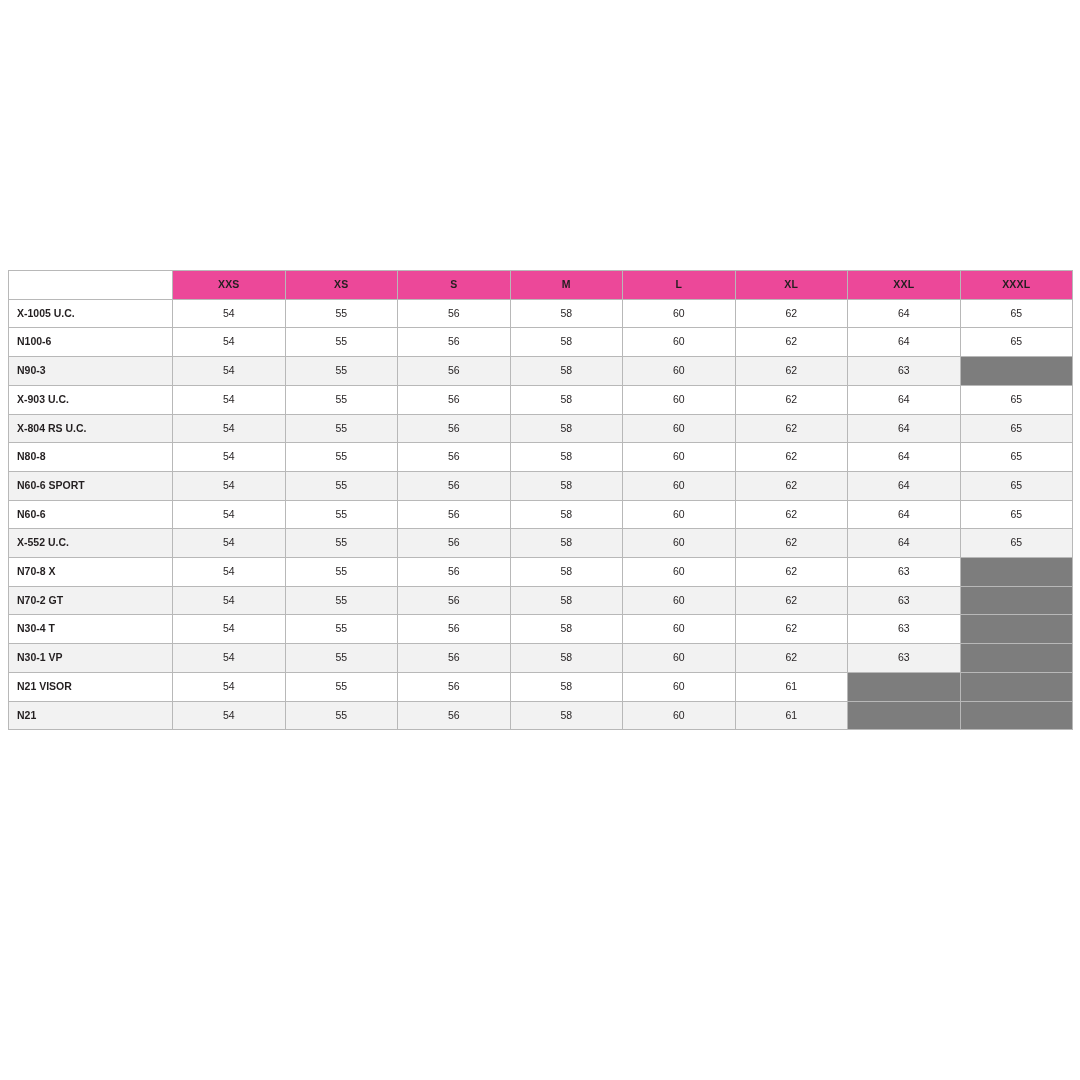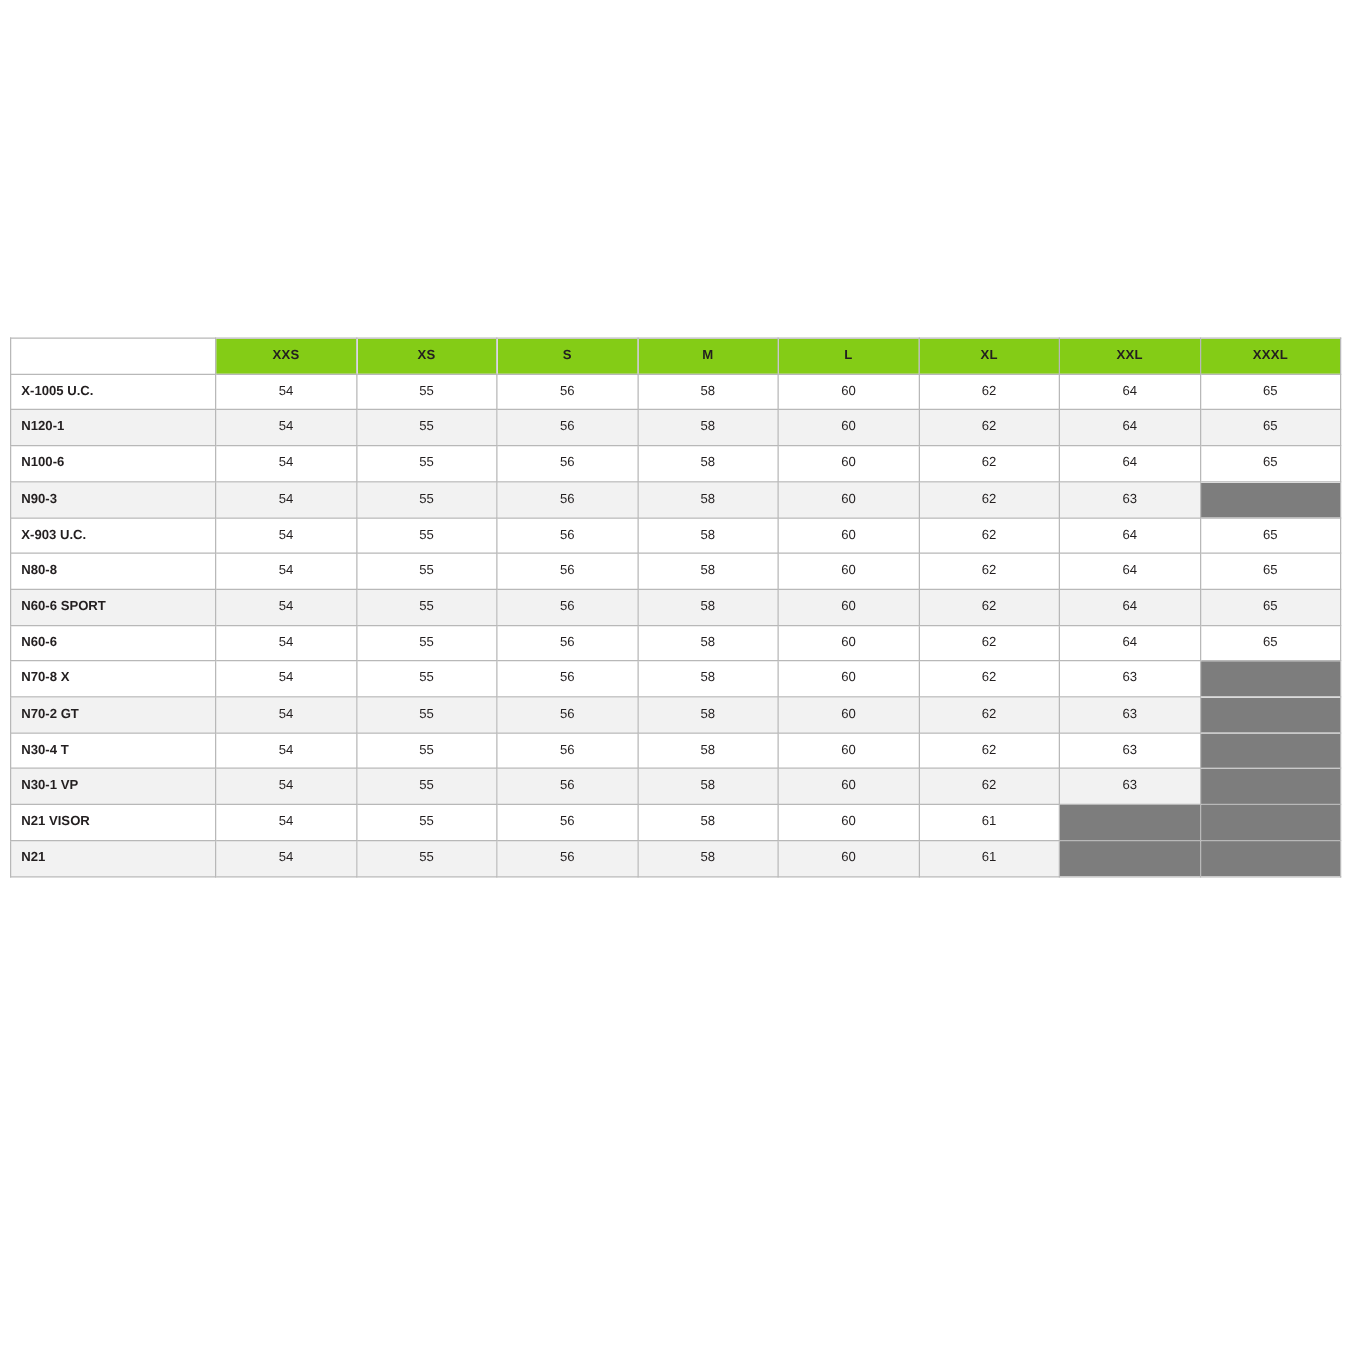--- a/index.html
+++ b/index.html
@@ -46,21 +46,21 @@
     white-space: nowrap;
     overflow: hidden;
   }
 
   
   table.size-chart thead th.corner {
     background: #ffffff;
     border-left: 1px solid #b8b8b8;
   }
   table.size-chart thead th.size-head {
-    background: #84cc16;
+    background: #ec4899;
     text-align: center;
     font-weight: bold;
     font-size: 10.5px;
     letter-spacing: 0.2px;
   }
 
   
   td.model {
     font-weight: bold;
     font-size: 10.5px;
@@ -118,31 +118,20 @@
             <td class="model">X-1005 U.C.</td>
             <td class="val">54</td>
             <td class="val">55</td>
             <td class="val">56</td>
             <td class="val">58</td>
             <td class="val">60</td>
             <td class="val">62</td>
             <td class="val">64</td>
             <td class="val">65</td>
           </tr>
-          <tr class="row-even">
-            <td class="model">N120-1</td>
-            <td class="val">54</td>
-            <td class="val">55</td>
-            <td class="val">56</td>
-            <td class="val">58</td>
-            <td class="val">60</td>
-            <td class="val">62</td>
-            <td class="val">64</td>
-            <td class="val">65</td>
-          </tr>
           <tr class="row-odd">
             <td class="model">N100-6</td>
             <td class="val">54</td>
             <td class="val">55</td>
             <td class="val">56</td>
             <td class="val">58</td>
             <td class="val">60</td>
             <td class="val">62</td>
             <td class="val">64</td>
             <td class="val">65</td>
@@ -162,20 +151,31 @@
             <td class="model">X-903 U.C.</td>
             <td class="val">54</td>
             <td class="val">55</td>
             <td class="val">56</td>
             <td class="val">58</td>
             <td class="val">60</td>
             <td class="val">62</td>
             <td class="val">64</td>
             <td class="val">65</td>
           </tr>
+          <tr class="row-even">
+            <td class="model">X-804 RS U.C.</td>
+            <td class="val">54</td>
+            <td class="val">55</td>
+            <td class="val">56</td>
+            <td class="val">58</td>
+            <td class="val">60</td>
+            <td class="val">62</td>
+            <td class="val">64</td>
+            <td class="val">65</td>
+          </tr>
           <tr class="row-odd">
             <td class="model">N80-8</td>
             <td class="val">54</td>
             <td class="val">55</td>
             <td class="val">56</td>
             <td class="val">58</td>
             <td class="val">60</td>
             <td class="val">62</td>
             <td class="val">64</td>
             <td class="val">65</td>
@@ -186,20 +186,31 @@
             <td class="val">55</td>
             <td class="val">56</td>
             <td class="val">58</td>
             <td class="val">60</td>
             <td class="val">62</td>
             <td class="val">64</td>
             <td class="val">65</td>
           </tr>
           <tr class="row-odd">
             <td class="model">N60-6</td>
+            <td class="val">54</td>
+            <td class="val">55</td>
+            <td class="val">56</td>
+            <td class="val">58</td>
+            <td class="val">60</td>
+            <td class="val">62</td>
+            <td class="val">64</td>
+            <td class="val">65</td>
+          </tr>
+          <tr class="row-even">
+            <td class="model">X-552 U.C.</td>
             <td class="val">54</td>
             <td class="val">55</td>
             <td class="val">56</td>
             <td class="val">58</td>
             <td class="val">60</td>
             <td class="val">62</td>
             <td class="val">64</td>
             <td class="val">65</td>
           </tr>
           <tr class="row-odd">

